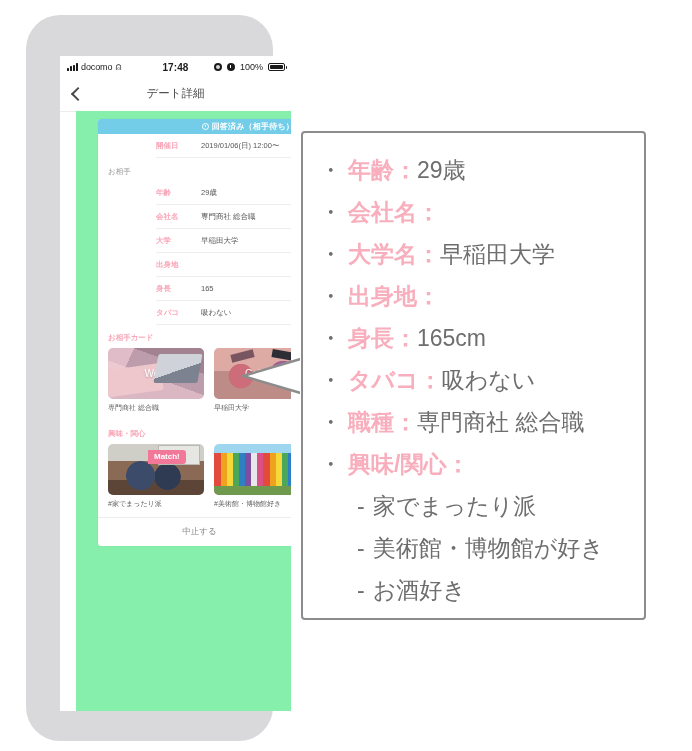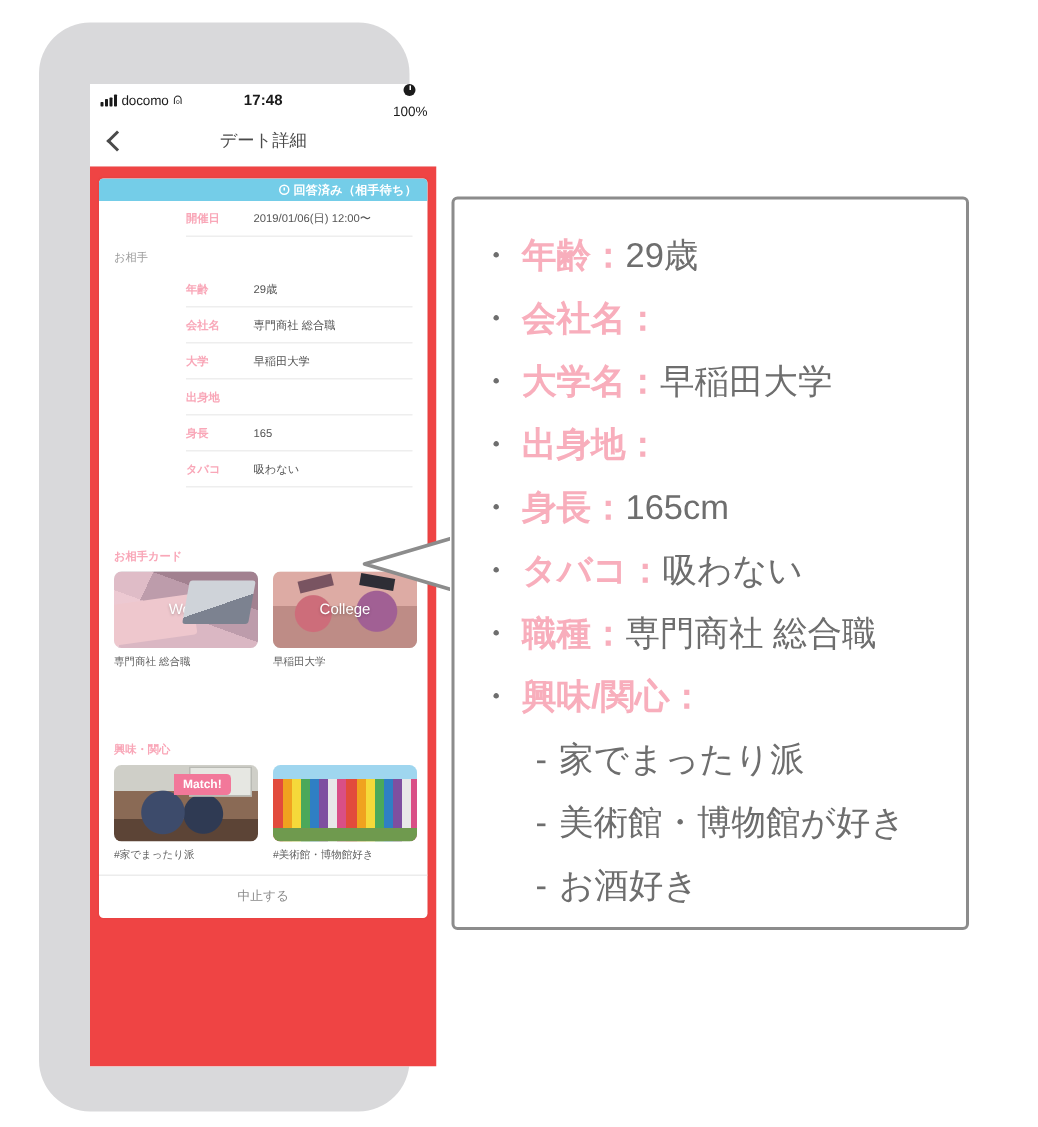--- a/index.html
+++ b/index.html
@@ -27,21 +27,21 @@
 
   
   .status-bar {
     position: absolute; left: 0; top: 0;
     width: 231px; height: 22px;
     display: flex; align-items: center;
     font-size: 9.5px; color: #1b1b1b;
   }
   .sb-left { position: absolute; left: 7px; display: flex; align-items: center; gap: 3px; }
   .sb-center { position: absolute; left: 0; width: 231px; text-align: center; font-weight: bold; font-size: 10px; letter-spacing: .1px;}
-  .sb-right { position: absolute; right: 6px; display: flex; align-items: center; gap: 5px; flex-direction: column; }
+  .sb-right { position: absolute; right: 6px; display: flex; align-items: center; gap: 5px; }
   .signal { display: inline-flex; align-items: flex-end; gap: 1px; height: 8px; }
   .signal i { display: block; width: 2px; background: #1b1b1b; border-radius: .5px; }
   .signal i:nth-child(1){height:3px}
   .signal i:nth-child(2){height:5px}
   .signal i:nth-child(3){height:6.5px}
   .signal i:nth-child(4){height:8px}
   .carrier { font-size: 9px; letter-spacing: -.1px; }
   .wifi { font-size: 10px; line-height: 1; }
   .loc-icon, .alarm-icon {
     width: 8px; height: 8px; border-radius: 50%;
@@ -87,24 +87,24 @@
     border-left: 2px solid #4a4a4a; border-bottom: 2px solid #4a4a4a;
     transform: rotate(45deg);
   }
   .nav-title {
     position: absolute; left: 0; top: 8px; width: 231px;
     text-align: center; font-size: 11.5px; color: #4a4a4a; font-weight: 400;
   }
 
   
   .screen-body {
-    position: absolute; left: 0; top: 55px;
+    position: absolute; left: 16px; top: 55px;
     width: 231px; height: 600px;
-    background: #ef4444;
-    padding: 8px 6px 0 6px;
+    background: #86efac;
+    padding: 8px 6px 0 22px;
     box-sizing: border-box;
   }
   .card-panel {
     background: #ffffff;
     border-radius: 3px;
     box-shadow: 0 0 2px rgba(0,0,0,0.07);
     overflow: hidden;
   }
 
   
@@ -141,21 +141,20 @@
     width: 45px; flex: 0 0 45px;
     font-size: 7.5px; color: #f9a7b8; font-weight: bold;
   }
   .row-value { font-size: 7.5px; color: #555555; }
 
   
   .thumb-section { padding: 0 10px 8px 10px; }
   .thumb-title {
     font-size: 7.5px; color: #f9a7b8; font-weight: bold;
     padding: 8px 0 5px 0;
-    margin-top: 33px;
   }
   .thumb-row { display: flex; gap: 10px; }
   .thumb-item { width: 96px; }
   .thumb-img {
     width: 96px; height: 51px; border-radius: 5px;
     position: relative; overflow: hidden;
   }
   .thumb-caption {
     font-size: 7px; color: #606060; margin-top: 4px;
     white-space: nowrap;

